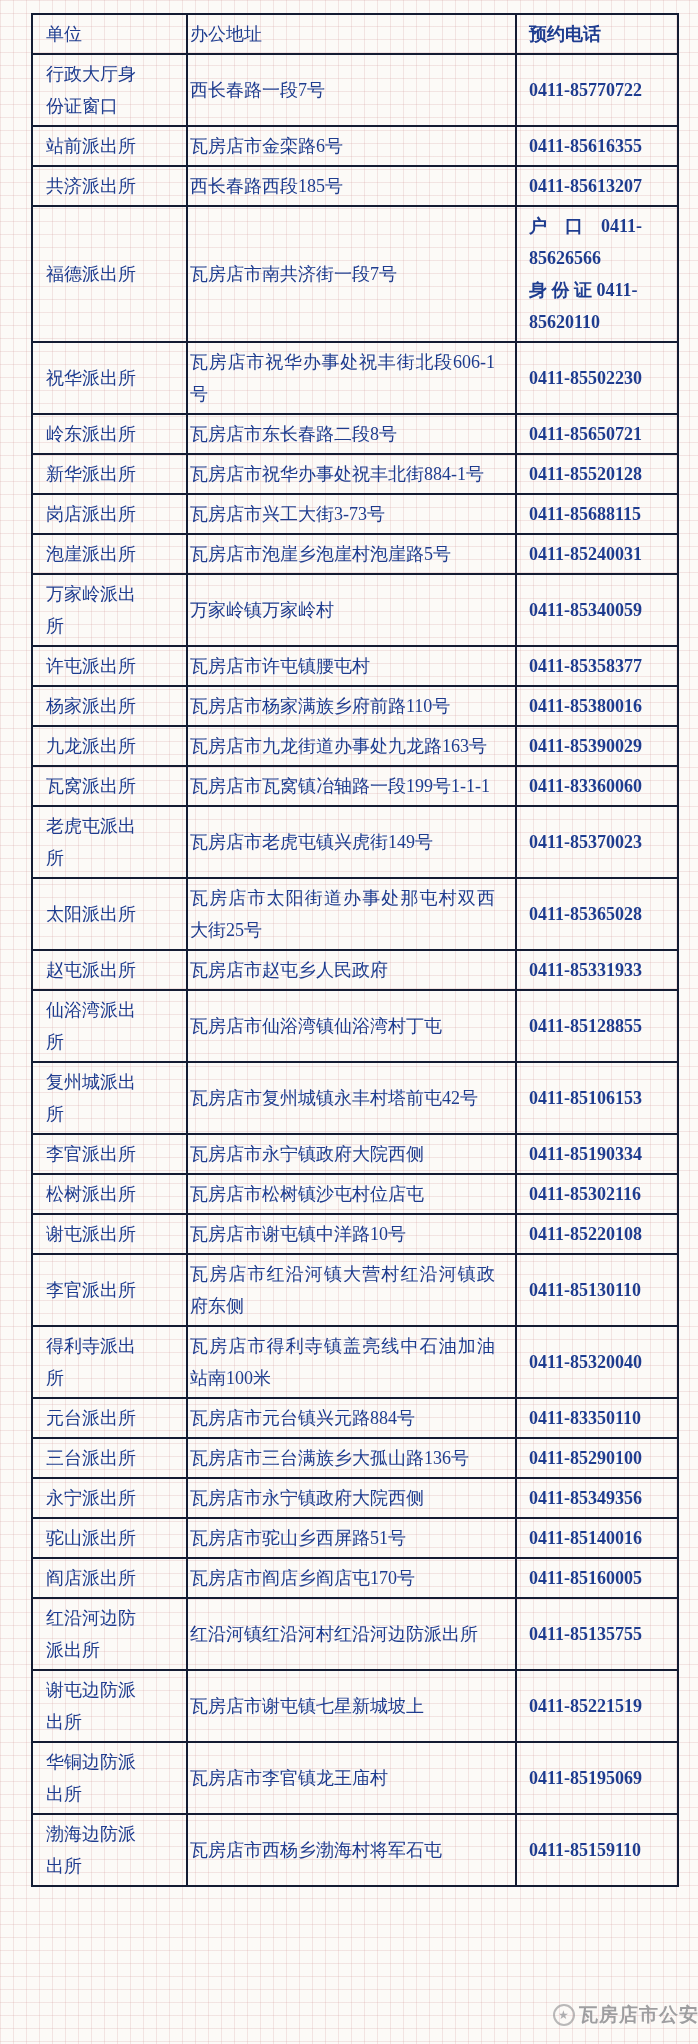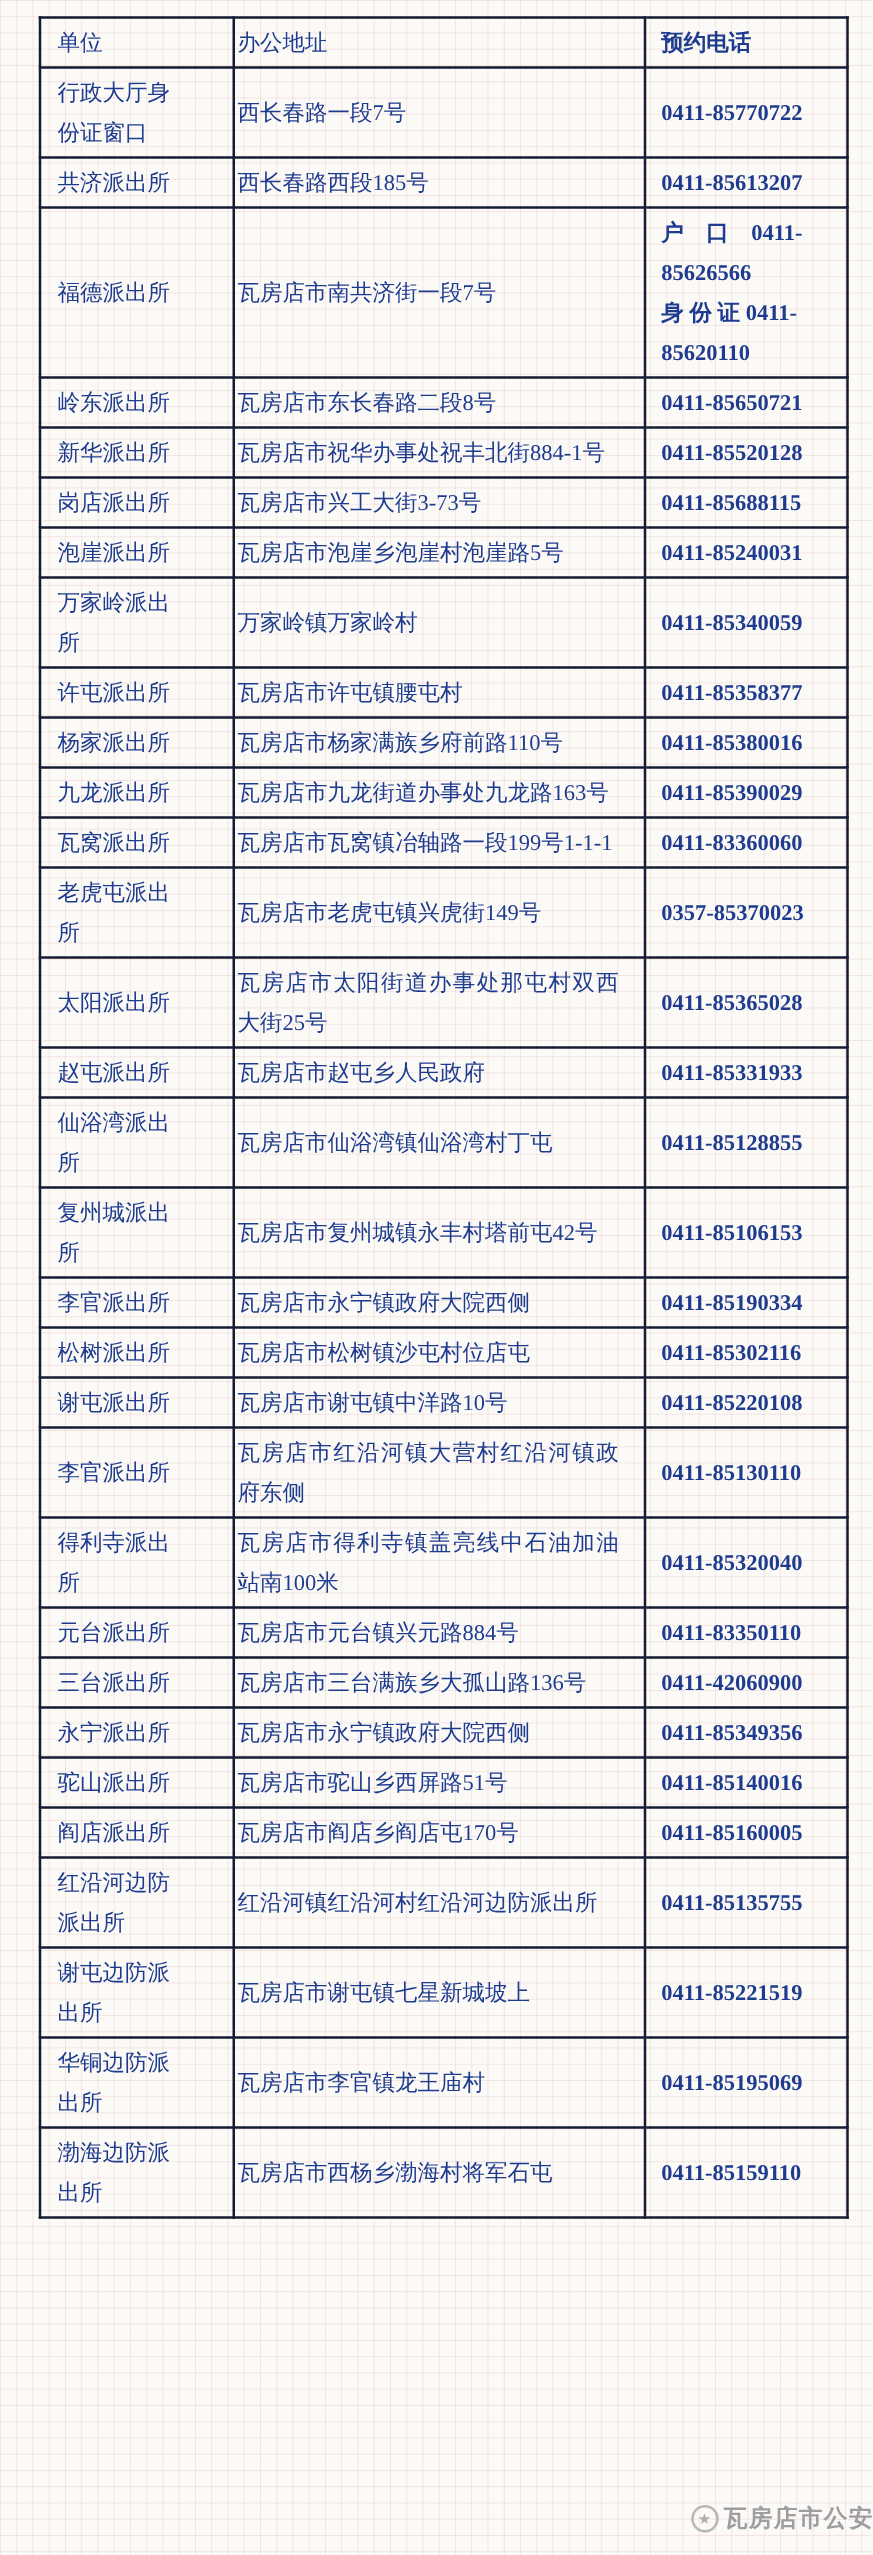--- a/index.html
+++ b/index.html
@@ -94,33 +94,43 @@
       <th class="col-phone">预约电话</th>
     </tr>
   </thead>
   <tbody>
       <tr>
         <td class="col-unit">行政大厅身份证窗口</td>
         <td class="col-address">西长春路一段7号</td>
         <td class="col-phone">0411-85770722</td>
       </tr>
       <tr>
+        <td class="col-unit">站前派出所</td>
+        <td class="col-address">瓦房店市金栾路6号</td>
+        <td class="col-phone">0411-85616355</td>
+      </tr>
+      <tr>
         <td class="col-unit">共济派出所</td>
         <td class="col-address">西长春路西段185号</td>
         <td class="col-phone">0411-85613207</td>
       </tr>
       <tr>
         <td class="col-unit">福德派出所</td>
         <td class="col-address">瓦房店市南共济街一段7号</td>
         <td class="col-phone">户　口　0411-
 85626566
 身 份 证 0411-
 85620110</td>
       </tr>
       <tr>
+        <td class="col-unit">祝华派出所</td>
+        <td class="col-address">瓦房店市祝华办事处祝丰街北段606-1号</td>
+        <td class="col-phone">0411-85502230</td>
+      </tr>
+      <tr>
         <td class="col-unit">岭东派出所</td>
         <td class="col-address">瓦房店市东长春路二段8号</td>
         <td class="col-phone">0411-85650721</td>
       </tr>
       <tr>
         <td class="col-unit">新华派出所</td>
         <td class="col-address">瓦房店市祝华办事处祝丰北街884-1号</td>
         <td class="col-phone">0411-85520128</td>
       </tr>
       <tr>
@@ -154,21 +164,21 @@
         <td class="col-phone">0411-85390029</td>
       </tr>
       <tr>
         <td class="col-unit">瓦窝派出所</td>
         <td class="col-address">瓦房店市瓦窝镇冶轴路一段199号1-1-1</td>
         <td class="col-phone">0411-83360060</td>
       </tr>
       <tr>
         <td class="col-unit">老虎屯派出所</td>
         <td class="col-address">瓦房店市老虎屯镇兴虎街149号</td>
-        <td class="col-phone">0357-85370023</td>
+        <td class="col-phone">0411-85370023</td>
       </tr>
       <tr>
         <td class="col-unit">太阳派出所</td>
         <td class="col-address">瓦房店市太阳街道办事处那屯村双西大街25号</td>
         <td class="col-phone">0411-85365028</td>
       </tr>
       <tr>
         <td class="col-unit">赵屯派出所</td>
         <td class="col-address">瓦房店市赵屯乡人民政府</td>
         <td class="col-phone">0411-85331933</td>
@@ -209,21 +219,21 @@
         <td class="col-phone">0411-85320040</td>
       </tr>
       <tr>
         <td class="col-unit">元台派出所</td>
         <td class="col-address">瓦房店市元台镇兴元路884号</td>
         <td class="col-phone">0411-83350110</td>
       </tr>
       <tr>
         <td class="col-unit">三台派出所</td>
         <td class="col-address">瓦房店市三台满族乡大孤山路136号</td>
-        <td class="col-phone">0411-42060900</td>
+        <td class="col-phone">0411-85290100</td>
       </tr>
       <tr>
         <td class="col-unit">永宁派出所</td>
         <td class="col-address">瓦房店市永宁镇政府大院西侧</td>
         <td class="col-phone">0411-85349356</td>
       </tr>
       <tr>
         <td class="col-unit">驼山派出所</td>
         <td class="col-address">瓦房店市驼山乡西屏路51号</td>
         <td class="col-phone">0411-85140016</td>

